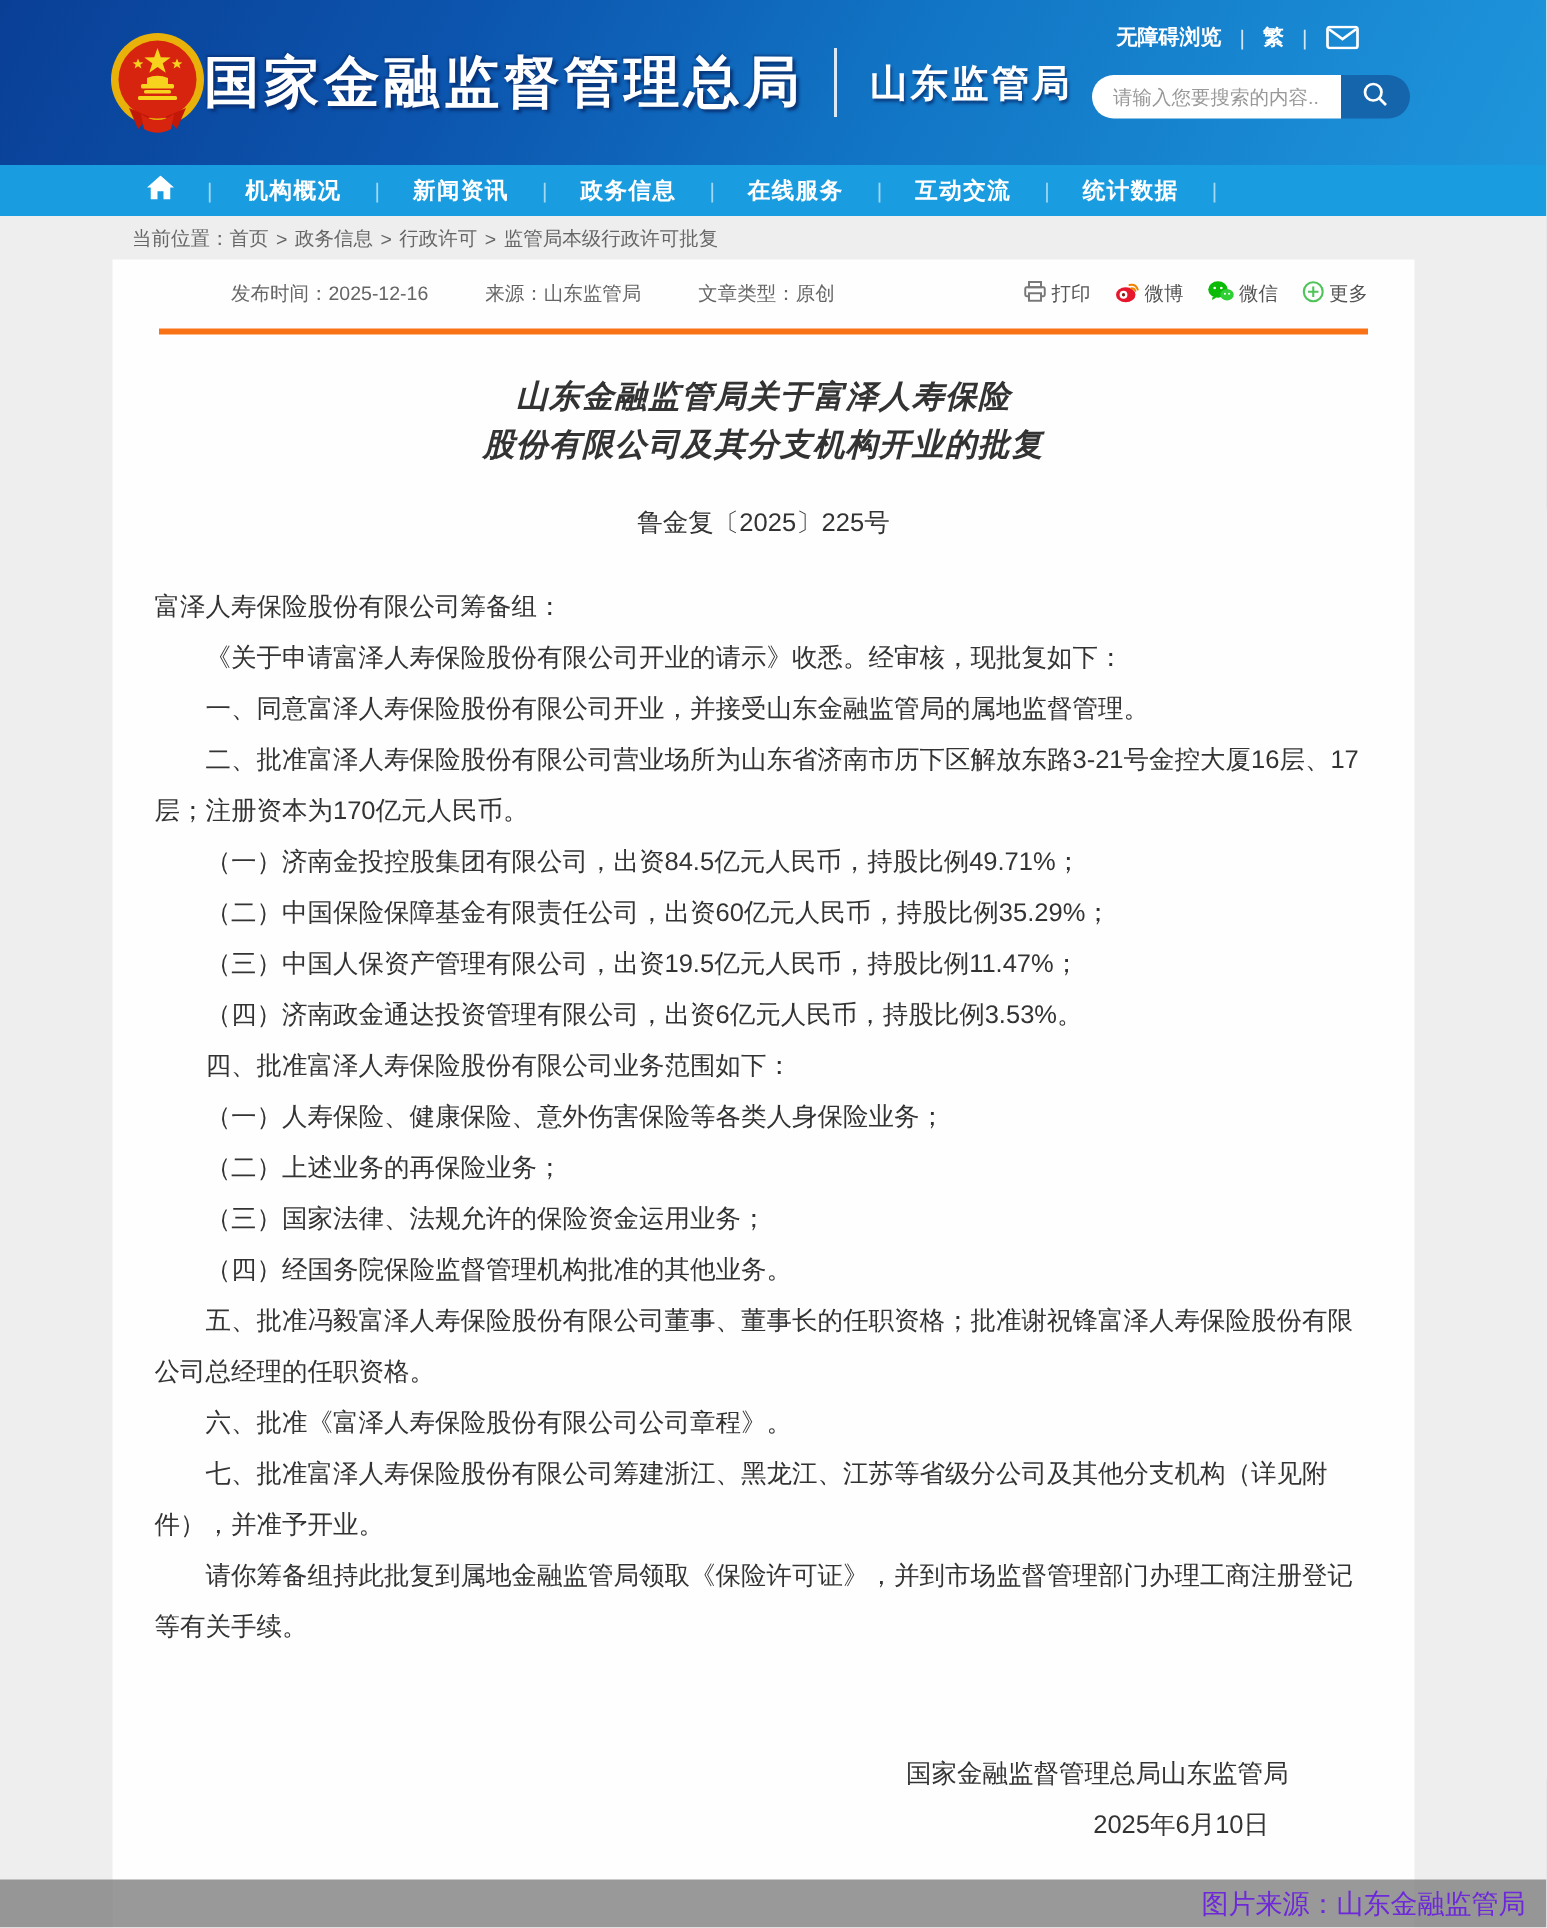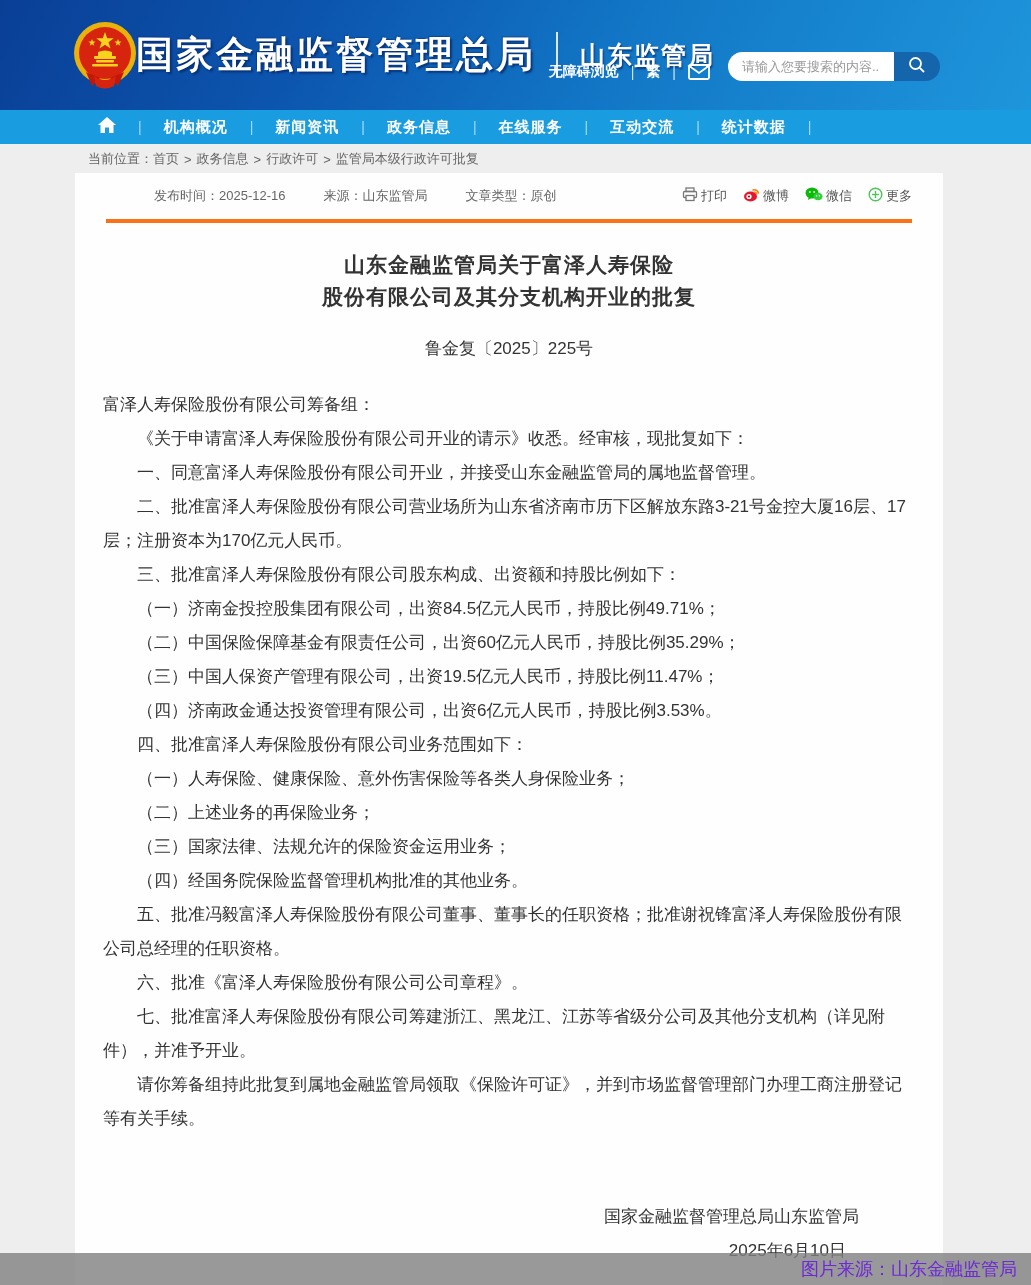--- a/index.html
+++ b/index.html
@@ -11,21 +11,21 @@
   
   .site-header { position:relative; width:100%; height:110px;
     background: linear-gradient(118deg, #0a3f96 0%, #0c55ae 30%, #1277c6 60%, #1e96dc 100%); }
   .emblem { position:absolute; left:72px; top:20px; width:66px; height:70px; }
   .header-titles { position:absolute; left:136px; top:30px; display:flex; align-items:center; }
   .site-title { color:#ffffff; font-size:37px; font-weight:bold; letter-spacing:3px;
     text-shadow: 2px 2px 2px rgba(7,45,110,0.85), -1px -1px 1px rgba(7,45,110,0.5); }
   .title-divider { width:2px; height:46px; background:rgba(255,255,255,0.85); margin:0 22px 0 20px; }
   .bureau-title { color:#ffffff; font-size:25px; font-weight:bold; letter-spacing:2px;
     text-shadow: 1px 2px 2px rgba(7,45,110,0.8); }
-  .header-right { position:absolute; right:91px; top:36px; display:flex; flex-direction:row; align-items:flex-end; }
+  .header-right { position:absolute; right:91px; top:16px; display:flex; flex-direction:column; align-items:center; }
   .top-links { display:flex; align-items:center; color:#ffffff; font-size:14px; font-weight:bold; margin-right:18px; }
   .top-links .sep { margin:0 12px; font-weight:normal; opacity:.8; }
   .top-link { cursor:pointer; }
   .mail-icon svg { display:block; }
   .search-bar { display:flex; margin-top:16px; height:29px; }
   .search-input { width:166px; height:29px; border:none; outline:none;
     border-radius:15px 0 0 15px; padding:0 14px; font-size:13px; color:#333;
     font-family:"Liberation Sans",sans-serif; }
   .search-input::placeholder { color:#999; }
   .search-btn { width:46px; height:29px; border:none; background:#1565ad;
@@ -50,21 +50,21 @@
   .doc-meta { height:50px; margin:0 31px; border-bottom:4px solid #f97316;
     display:flex; align-items:center; justify-content:space-between;
     font-size:13px; color:#666; }
   .meta-left { display:flex; padding-left:48px; }
   .meta-field { margin-right:38px; white-space:nowrap; }
   .meta-right { display:flex; align-items:center; padding-right:0; }
   .action { display:flex; align-items:center; margin-left:16px; cursor:pointer; color:#555; }
   .action svg { margin-right:3px; }
 
   .doc-title { margin-top:26px; text-align:center; color:#333; font-size:21px;
-    font-weight:bold; line-height:32px; letter-spacing:1px; }
+    font-weight:bold; line-height:32px; letter-spacing:1px;font-style:italic; }
   .doc-number { margin-top:24px; text-align:center; color:#333; font-size:17px; }
 
   .doc-body { margin-top:28px; padding:0 28px; color:#333; font-size:17px; line-height:34px; }
   .doc-body p { text-indent:2em; }
   .doc-body p:first-child { text-indent:0; }
 
   .signature { margin-top:64px; text-align:right; color:#333; font-size:17px; line-height:34px; }
   .signature .sig-org { padding-right:84px; }
   .signature .sig-date { padding-right:97px; }
 
@@ -224,21 +224,20 @@
       <div>股份有限公司及其分支机构开业的批复</div>
     </div>
 
     <div class="doc-number">鲁金复〔2025〕225号</div>
 
     <div class="doc-body">
         <p>富泽人寿保险股份有限公司筹备组：</p>
         <p>《关于申请富泽人寿保险股份有限公司开业的请示》收悉。经审核，现批复如下：</p>
         <p>一、同意富泽人寿保险股份有限公司开业，并接受山东金融监管局的属地监督管理。</p>
         <p>二、批准富泽人寿保险股份有限公司营业场所为山东省济南市历下区解放东路3-21号金控大厦16层、17层；注册资本为170亿元人民币。</p>
-        <p>三、批准富泽人寿保险股份有限公司股东构成、出资额和持股比例如下：</p>
         <p>（一）济南金投控股集团有限公司，出资84.5亿元人民币，持股比例49.71%；</p>
         <p>（二）中国保险保障基金有限责任公司，出资60亿元人民币，持股比例35.29%；</p>
         <p>（三）中国人保资产管理有限公司，出资19.5亿元人民币，持股比例11.47%；</p>
         <p>（四）济南政金通达投资管理有限公司，出资6亿元人民币，持股比例3.53%。</p>
         <p>四、批准富泽人寿保险股份有限公司业务范围如下：</p>
         <p>（一）人寿保险、健康保险、意外伤害保险等各类人身保险业务；</p>
         <p>（二）上述业务的再保险业务；</p>
         <p>（三）国家法律、法规允许的保险资金运用业务；</p>
         <p>（四）经国务院保险监督管理机构批准的其他业务。</p>
         <p>五、批准冯毅富泽人寿保险股份有限公司董事、董事长的任职资格；批准谢祝锋富泽人寿保险股份有限公司总经理的任职资格。</p>

